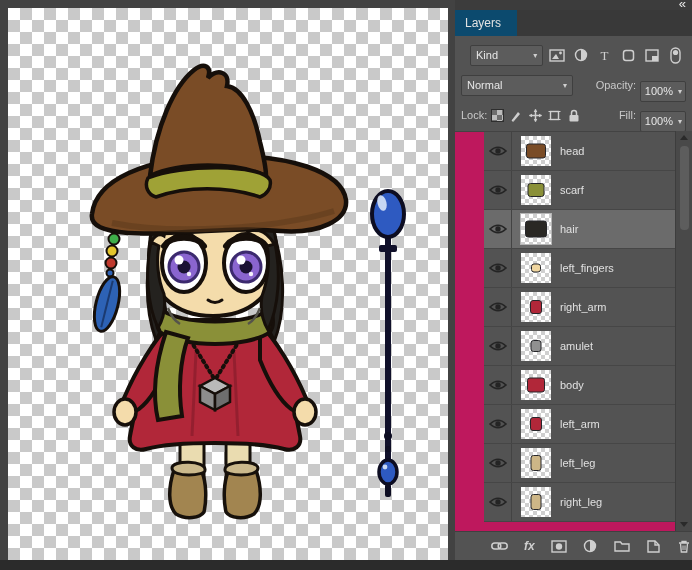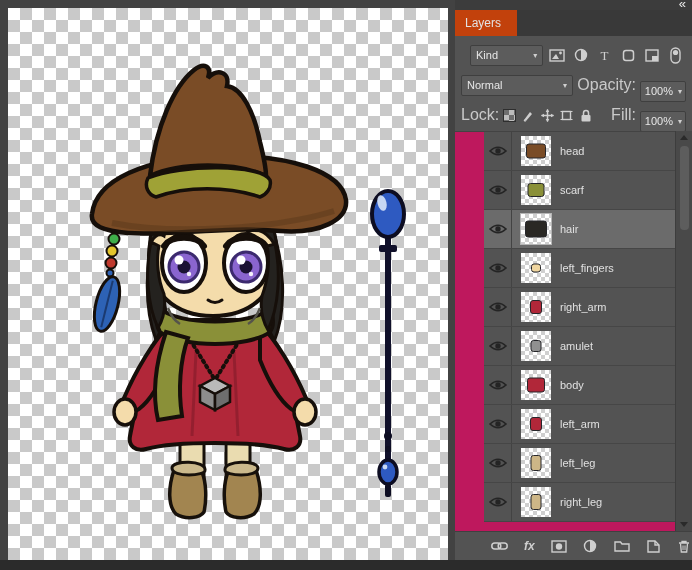--- a/index.html
+++ b/index.html
@@ -16,30 +16,30 @@
     background-size:24px 24px;
   }
   .canvas svg{position:absolute;left:0;top:0;}
   .statusbar{position:absolute;left:0;bottom:0;width:692px;height:10px;background:#2b2b2b;}
 
   
   .panel{position:absolute;left:455px;top:0;width:237px;height:560px;background:#535353;}
   .panel-top{height:10px;background:#3c3c3c;position:relative;}
   .collapse{position:absolute;right:7px;top:-3px;color:#ededed;font-size:13px;letter-spacing:-1px;line-height:14px;cursor:pointer;}
   .tabbar{height:26px;background:#393939;display:flex;}
-  .tab{height:26px;box-sizing:border-box;background:#c2410c;color:#e2e2e2;font-size:12px;padding:6px 16px 0 10px;}
+  .tab{height:26px;box-sizing:border-box;background:#0c4a6e;color:#e2e2e2;font-size:12px;padding:6px 16px 0 10px;}
 
   .ctl-row{display:flex;align-items:center;margin:0 6px;height:30px;}
   .ctl-row.first{margin-top:4px;margin-left:15px;}
   .dd{height:21px;box-sizing:border-box;background:#5c5c5c;border:1px solid #3f3f3f;border-radius:2px;
       display:flex;align-items:center;justify-content:space-between;color:#e6e6e6;font-size:11px;padding:0 5px;cursor:pointer;}
   .kind-dd{width:74px;}
   .mode-dd{width:112px;}
   .chev{font-size:8px;color:#cfcfcf;margin-left:5px;}
-  .lbl{font-size:16px;color:#c9c9c9;}
+  .lbl{font-size:11px;color:#c9c9c9;}
   .valbox{width:46px;height:21px;box-sizing:border-box;background:#5c5c5c;border:1px solid #3f3f3f;border-radius:2px;
       display:flex;align-items:center;justify-content:flex-end;color:#e6e6e6;font-size:11px;padding:0 3px 0 4px;cursor:pointer;margin-top:12px;}
   .ibtn{width:21px;height:21px;display:flex;align-items:center;justify-content:center;margin-left:3px;cursor:pointer;border-radius:2px;}
   .ibtn svg{display:block;}
   .mini{width:17px;height:18px;margin-left:2px;}
   .checker-mini{width:11px;height:11px;border:1px solid #2e2e2e;
       background-image:conic-gradient(#bdbdbd 0 25%,#6e6e6e 0 50%,#bdbdbd 0 75%,#6e6e6e 0);
       background-size:10px 10px;}
   .spacer{flex:1;}
 

